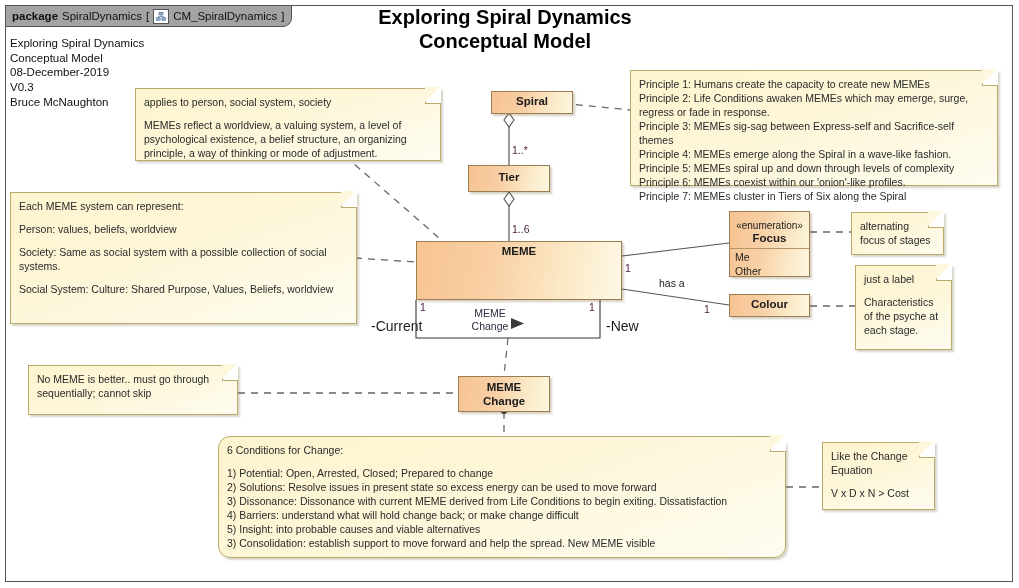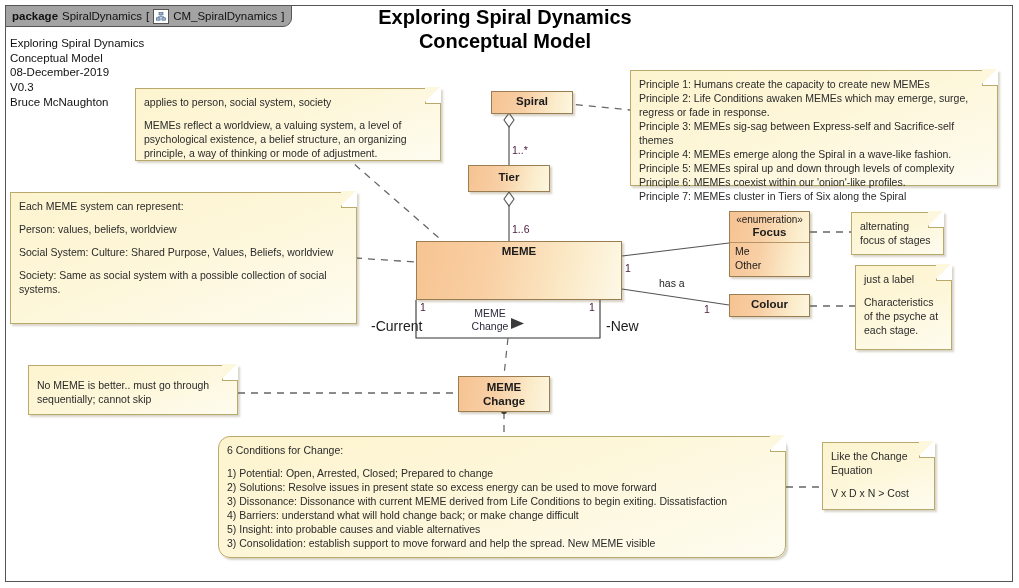--- a/index.html
+++ b/index.html
@@ -169,21 +169,21 @@
 
   <div class="cls" style="left:468px;top:165px;width:82px;height:27px;">
     <div class="hdr" style="padding-top:5px;">Tier</div>
   </div>
 
   <div class="cls big" style="left:416px;top:241px;width:206px;height:59px;">
     <div class="hdr">MEME</div>
   </div>
 
   <div class="cls" style="left:729px;top:211px;width:81px;height:66px;">
-    <div class="hdr" style="padding-top:2px;">
+    <div class="hdr" style="padding-top:8px;">
       <span class="stereo">«enumeration»</span>
       <span>Focus</span>
     </div>
     <div class="compartment">
       <div>Me</div>
       <div>Other</div>
     </div>
   </div>
 
   <div class="cls" style="left:729px;top:294px;width:81px;height:23px;">
@@ -228,38 +228,38 @@
     <p class="tight">Principle 4:  MEMEs emerge along the Spiral in a wave-like fashion.</p>
     <p class="tight">Principle 5:  MEMEs spiral up and down through levels of complexity</p>
     <p class="tight">Principle 6:  MEMEs coexist within our 'onion'-like profiles.</p>
     <p class="tight">Principle 7:  MEMEs cluster in Tiers of Six along the Spiral</p>
   </div>
 
   <div class="note" style="left:10px;top:192px;width:347px;height:132px;">
     <div class="fold"></div>
     <p>Each MEME system can represent:</p>
     <p>Person:  values, beliefs, worldview</p>
+    <p>Society:  Same as social system with a possible collection of social systems.</p>
     <p>Social System:  Culture:  Shared Purpose, Values, Beliefs, worldview</p>
-    <p>Society:  Same as social system with a possible collection of social systems.</p>
   </div>
 
   <div class="note" style="left:851px;top:212px;width:93px;height:43px;">
     <div class="fold"></div>
     <p class="tight">alternating focus of stages</p>
   </div>
 
   <div class="note" style="left:855px;top:265px;width:97px;height:85px;">
     <div class="fold"></div>
     <p>just a label</p>
     <p>Characteristics of the psyche at each stage.</p>
   </div>
 
   <div class="note" style="left:28px;top:365px;width:210px;height:50px;">
     <div class="fold"></div>
-    <p class="tight" style="margin-top:6px;">No MEME is better.. must go through sequentially; cannot skip</p>
+    <p class="tight" style="">No MEME is better.. must go through sequentially; cannot skip</p>
   </div>
 
   <div class="note" style="left:218px;top:436px;width:568px;height:122px;border-radius:12px;">
     <div class="fold"></div>
     <p>6 Conditions for Change:</p>
     <p class="tight">1) Potential:  Open, Arrested, Closed;  Prepared to change</p>
     <p class="tight">2) Solutions:  Resolve issues in present state so excess energy can be used to move forward</p>
     <p class="tight">3) Dissonance:  Dissonance with current MEME derived from Life Conditions to begin exiting. Dissatisfaction</p>
     <p class="tight">4) Barriers:  understand what will hold change back; or make change difficult</p>
     <p class="tight">5) Insight: into probable causes and viable alternatives</p>

